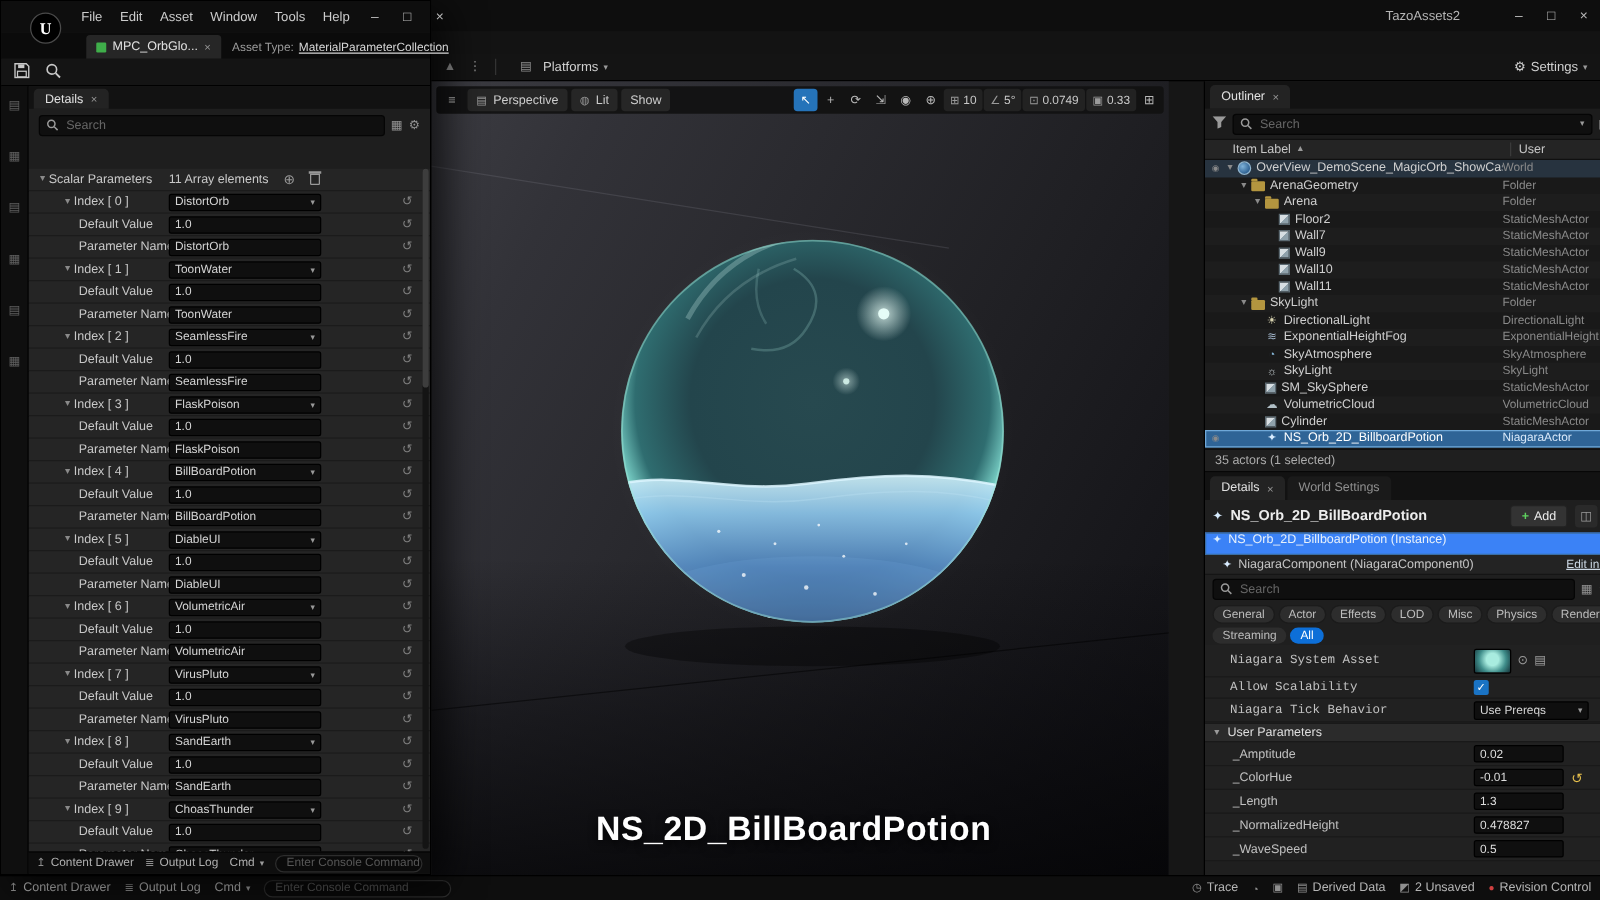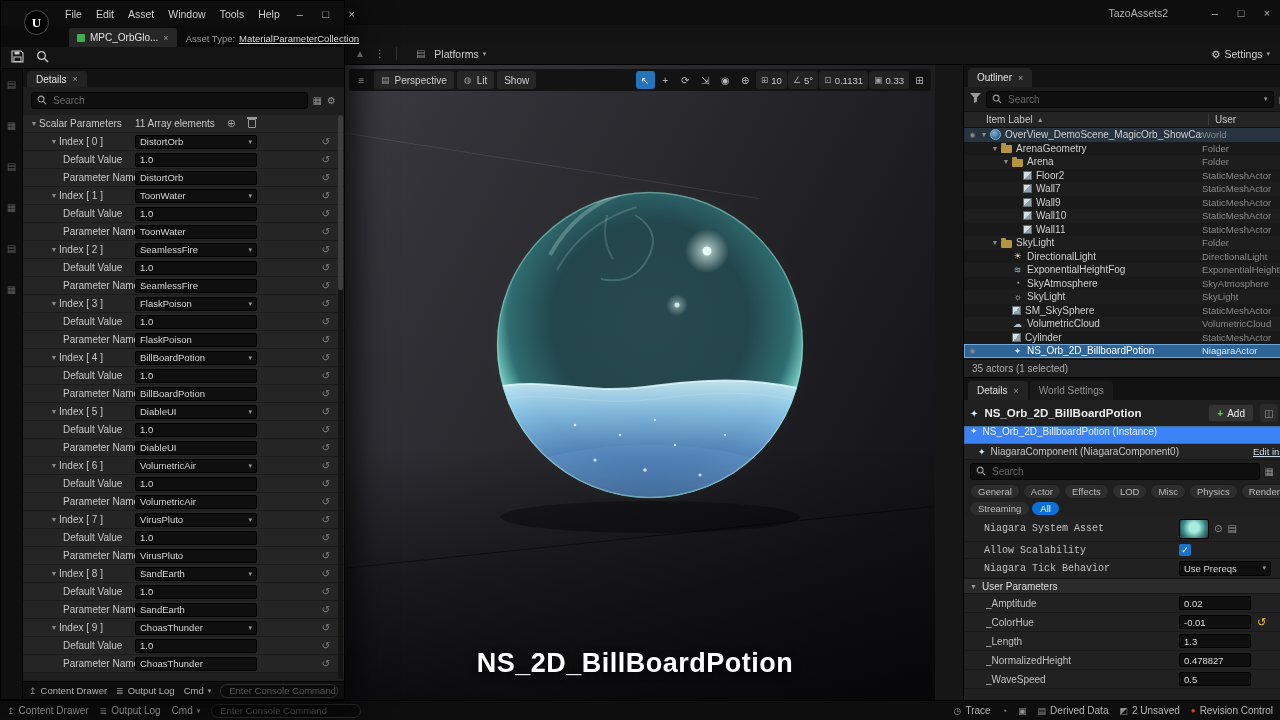--- a/index.html
+++ b/index.html
@@ -171,21 +171,21 @@
   .assettype .atv{color:#d8d8d8;text-decoration:underline;}
   .mtoolbar{height:22px;background:#141414;border-bottom:1px solid #000;display:flex;align-items:center;
     gap:12px;padding-left:10px;flex:none;}
   .mbody{flex:1;display:flex;min-height:0;}
   .sidestrip{width:22px;background:#0f0f0f;border-right:1px solid #000;display:flex;flex-direction:column;
     align-items:center;padding-top:10px;gap:30px;flex:none;}
   .ss-ic{color:#5f5f5f;font-size:10px;}
   .mdetails{flex:1;display:flex;flex-direction:column;min-width:0;background:#1e1e1e;}
   .m-tabrow{height:18px;background:#121212;display:flex;align-items:flex-end;padding-left:4px;flex:none;}
   .m-search{height:26px;display:flex;align-items:center;gap:5px;padding:0 8px;flex:none;}
-  .m-tree{flex:1;overflow:hidden;position:relative;padding-top:2px;}
+  .m-tree{flex:1;overflow:hidden;position:relative;padding-top:2px;margin-top:20px;}
   .mrow{display:flex;align-items:center;height:18px;background:#252525;border-bottom:1px solid #1b1b1b;
     padding-right:14px;font-size:10px;color:#c8c8c8;}
   .mexp{width:10px;color:#8a8a8a;font-size:7px;text-align:center;flex:none;}
   .mroot .mexp{margin-left:6px;}
   .mroot-label{width:96px;flex:none;white-space:nowrap;overflow:hidden;}
   .mroot-val{color:#c8c8c8;}
   .mroot-ic{color:#9a9a9a;font-size:11px;margin-left:12px;}
   .trash{position:relative;width:8px;height:9px;border:1px solid #999;border-radius:0 0 1px 1px;margin-left:12px;}
   .trash::before{content:"";position:absolute;top:-3px;left:-2px;right:-2px;height:1.5px;background:#999;}
   .lvl1 .mexp{margin-left:26px;}
@@ -314,21 +314,21 @@
         <span class="vpchip">
           <span class="vpb-ic">⊞</span>
           <span>10</span>
         </span>
         <span class="vpchip">
           <span class="vpb-ic">∠</span>
           <span>5°</span>
         </span>
         <span class="vpchip">
           <span class="vpb-ic">⊡</span>
-          <span>0.1131</span>
+          <span>0.0749</span>
         </span>
         <span class="vpchip">
           <span class="vpb-ic">▣</span>
           <span>0.33</span>
         </span>
         <span class="vpi">⊞</span>
       </span>
     </div>
   </div>
 

